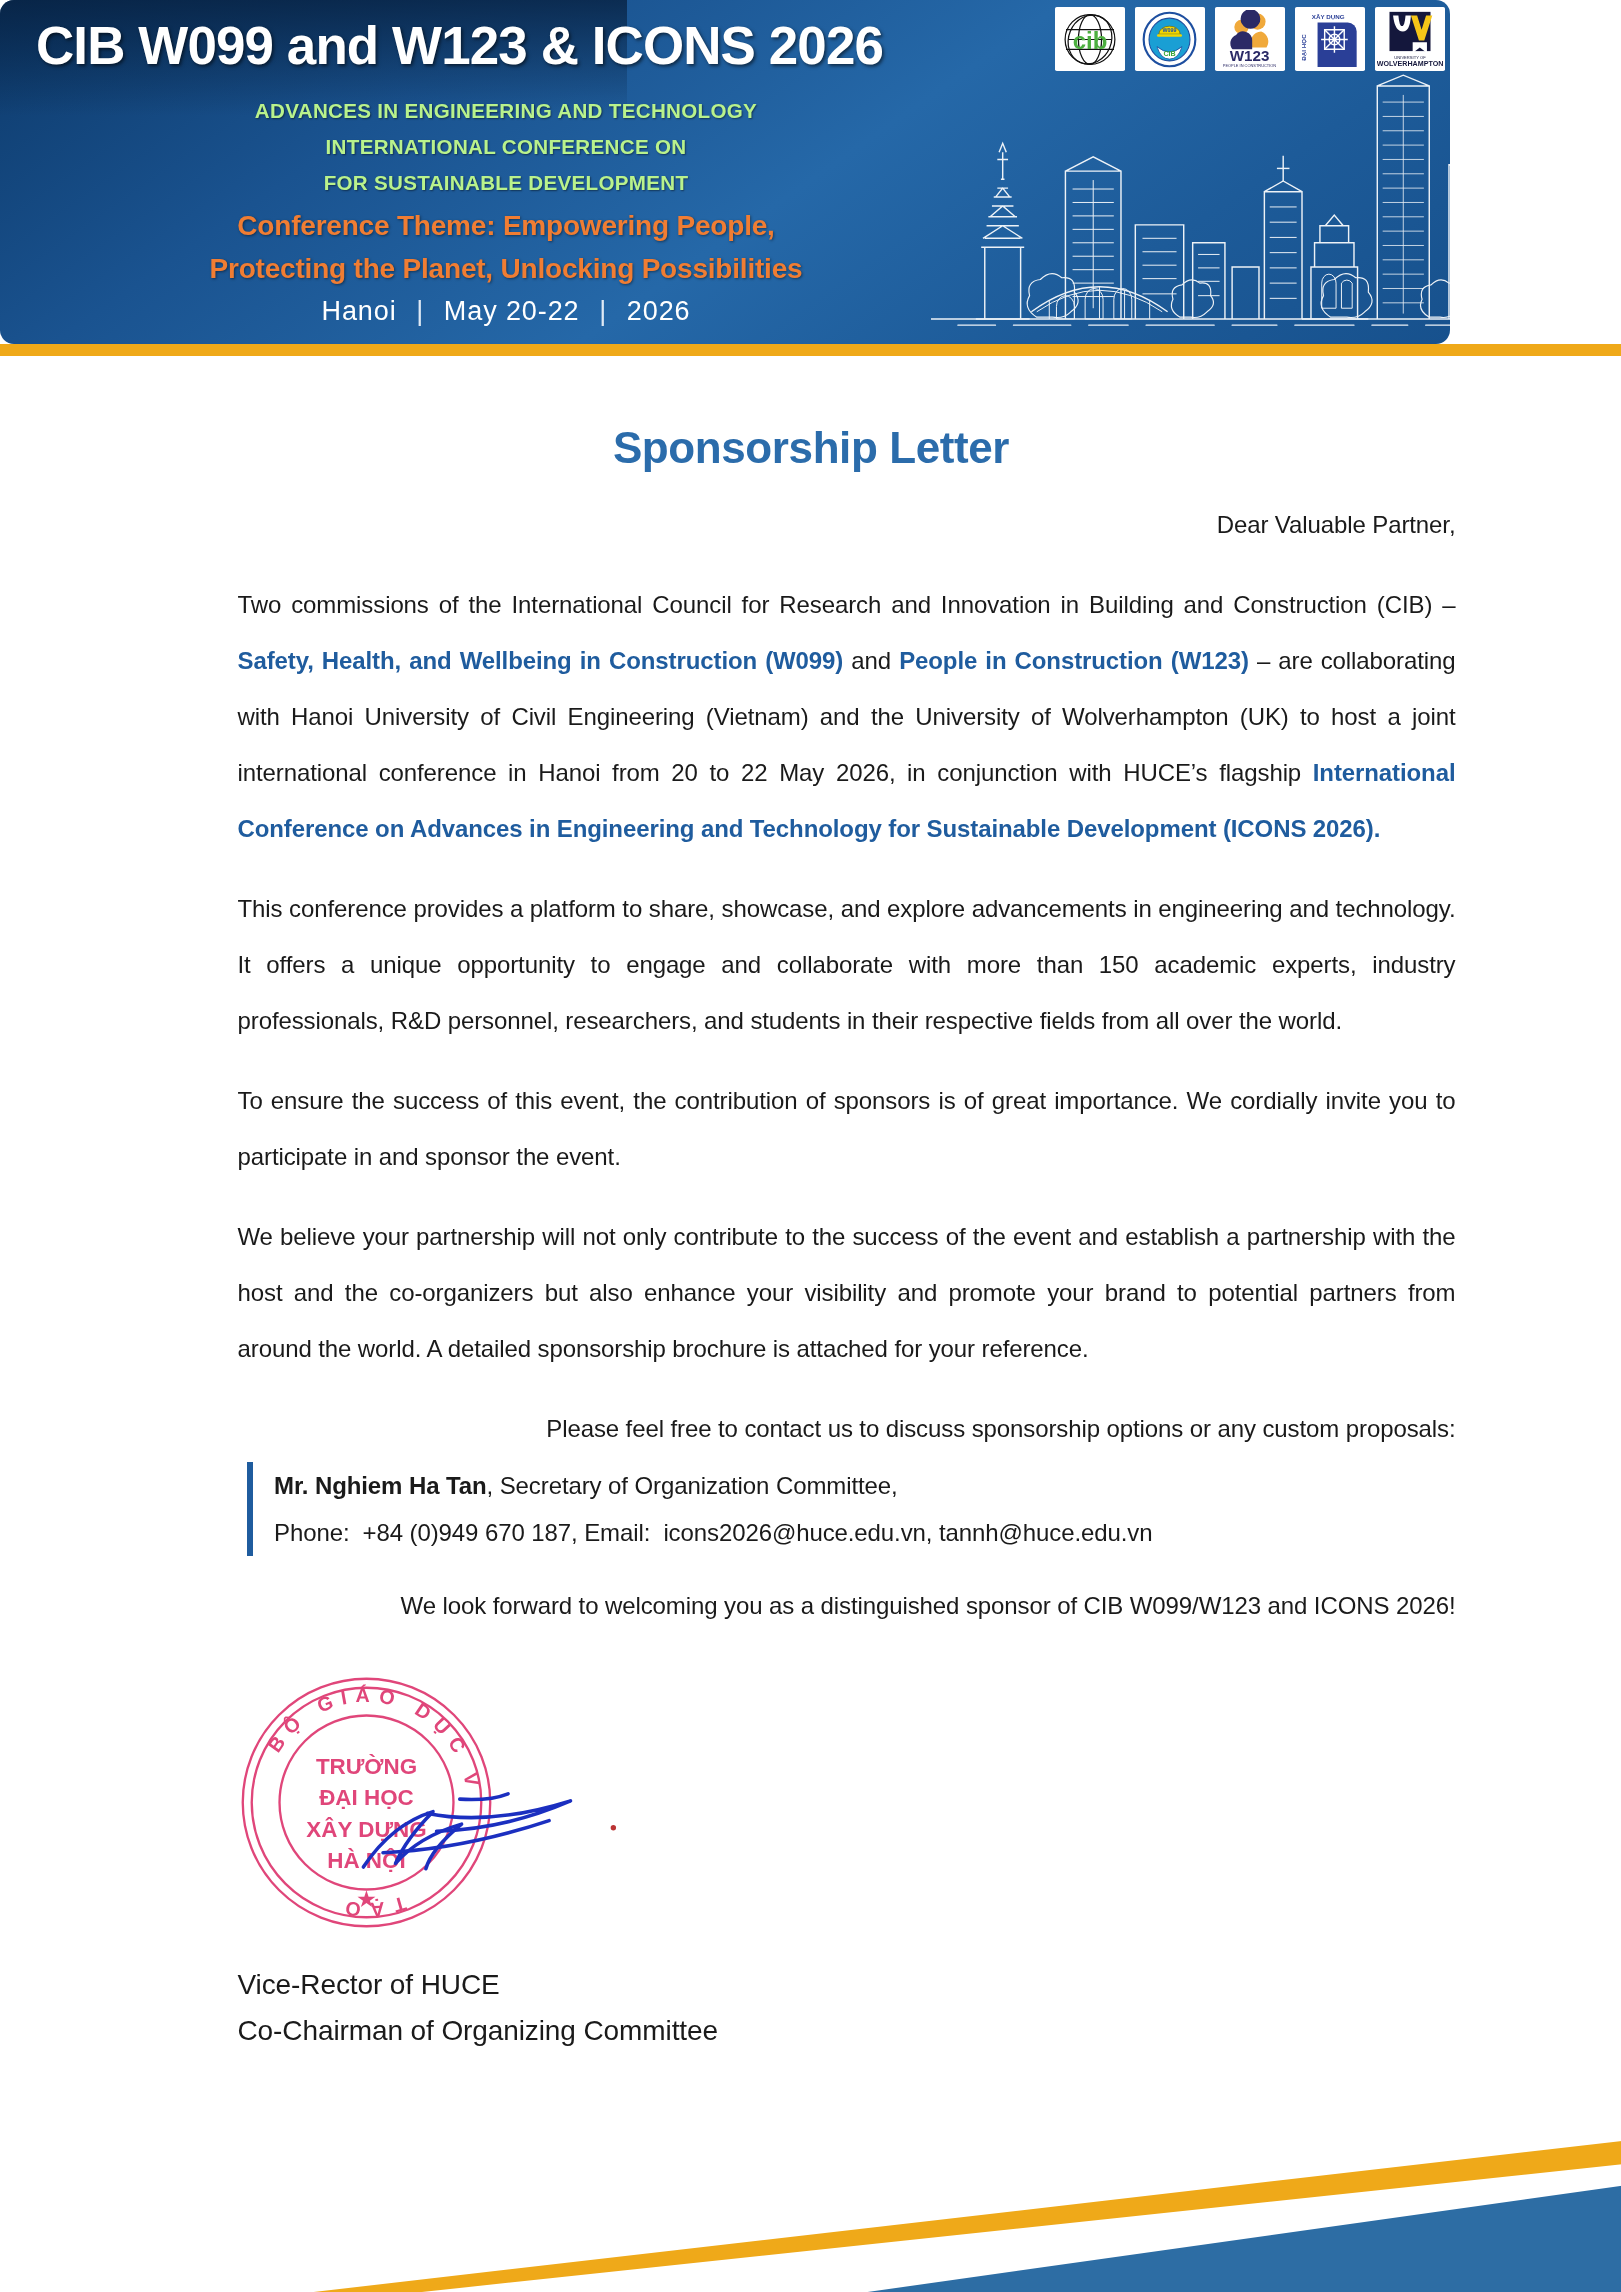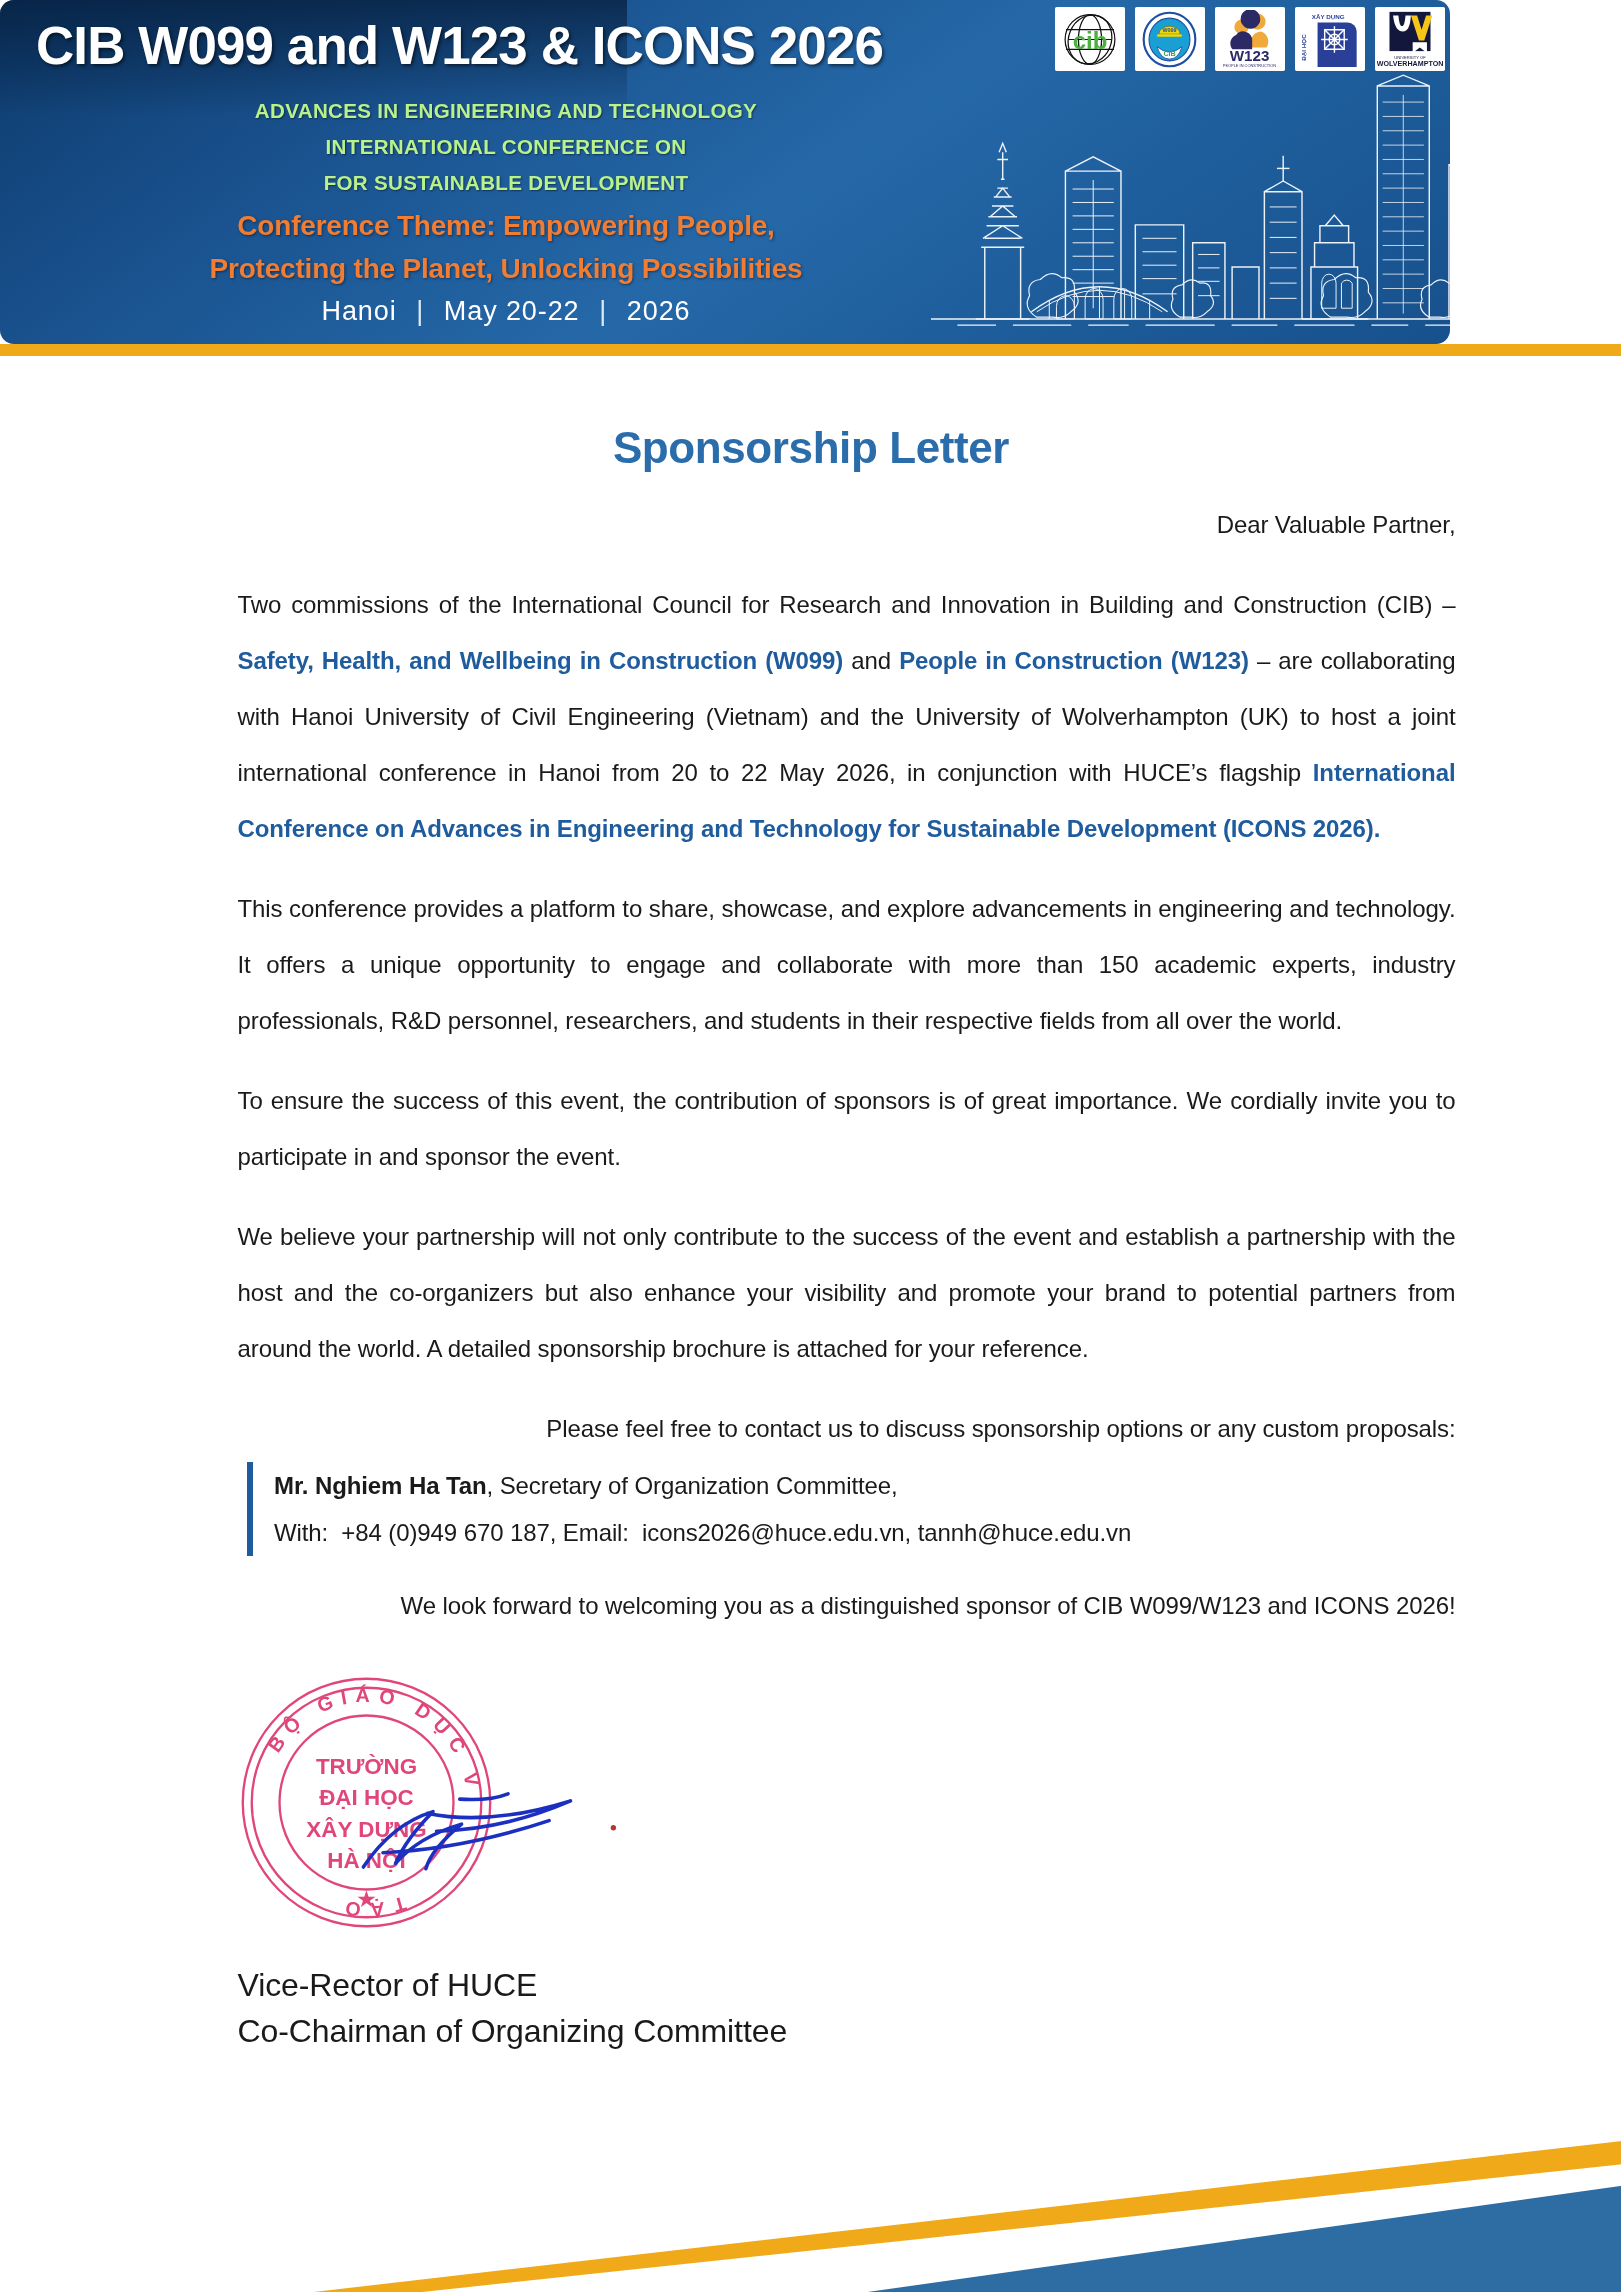--- a/index.html
+++ b/index.html
@@ -202,21 +202,21 @@
     margin-top: 7.2px;
   }
   .signer-name {
     font-size: 24px;
     font-weight: bold;
     color: #111;
     line-height: 47px;
     letter-spacing: -0.2px;
   }
   .signer-role {
-    font-size: 32px;
+    font-size: 28px;
     color: #1a1a1a;
     line-height: 46px;
     letter-spacing: -0.1px;
   }
 
   
   .corner-dec {
     position: absolute;
     right: 0;
     bottom: 0;
@@ -431,21 +431,21 @@
       <p class="para">This conference provides a platform to share, showcase, and explore advancements in engineering and technology. It offers a unique opportunity to engage and collaborate with more than 150 academic experts, industry professionals, R&amp;D personnel, researchers, and students in their respective fields from all over the world.</p>
 
       <p class="para">To ensure the success of this event, the contribution of sponsors is of great importance. We cordially invite you to participate in and sponsor the event.</p>
 
       <p class="para">We believe your partnership will not only contribute to the success of the event and establish a partnership with the host and the co-organizers but also enhance your visibility and promote your brand to potential partners from around the world. A detailed sponsorship brochure is attached for your reference.</p>
 
       <p class="para nojust">Please feel free to contact us to discuss sponsorship options or any custom proposals:</p>
 
       <div class="contact-block">
         <div class="contact-line"><b>Mr. Nghiem Ha Tan</b><span>, Secretary of Organization Committee,</span></div>
-        <div class="contact-line"><span>With:</span>&nbsp;&nbsp;<span>+84 (0)949 670 187,</span>&nbsp;<span>Email:</span>&nbsp;&nbsp;<span>icons2026@huce.edu.vn, tannh@huce.edu.vn</span></div>
+        <div class="contact-line"><span>Phone:</span>&nbsp;&nbsp;<span>+84 (0)949 670 187,</span>&nbsp;<span>Email:</span>&nbsp;&nbsp;<span>icons2026@huce.edu.vn, tannh@huce.edu.vn</span></div>
       </div>
 
       <div class="closing">
         <p class="para nojust" style="margin-top:21.5px">We look forward to welcoming you as a distinguished sponsor of CIB W099/W123 and ICONS 2026!</p>
       </div>
 
       <div class="seal-area">
         <svg class="seal" width="269" height="269" viewBox="0 0 300 300">
           <g fill="none" stroke="#e0467a" stroke-width="2.6">
             <circle cx="150" cy="150" r="138"></circle>

